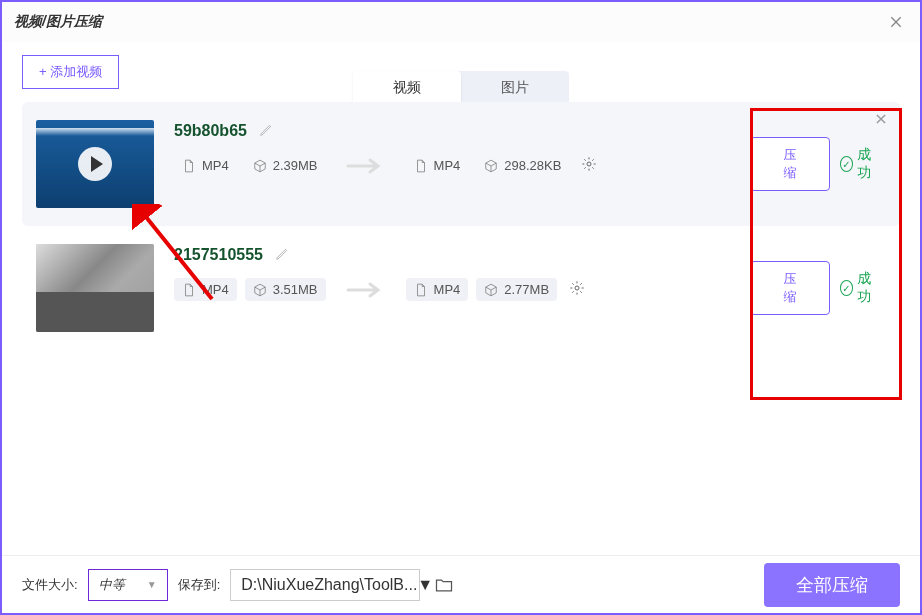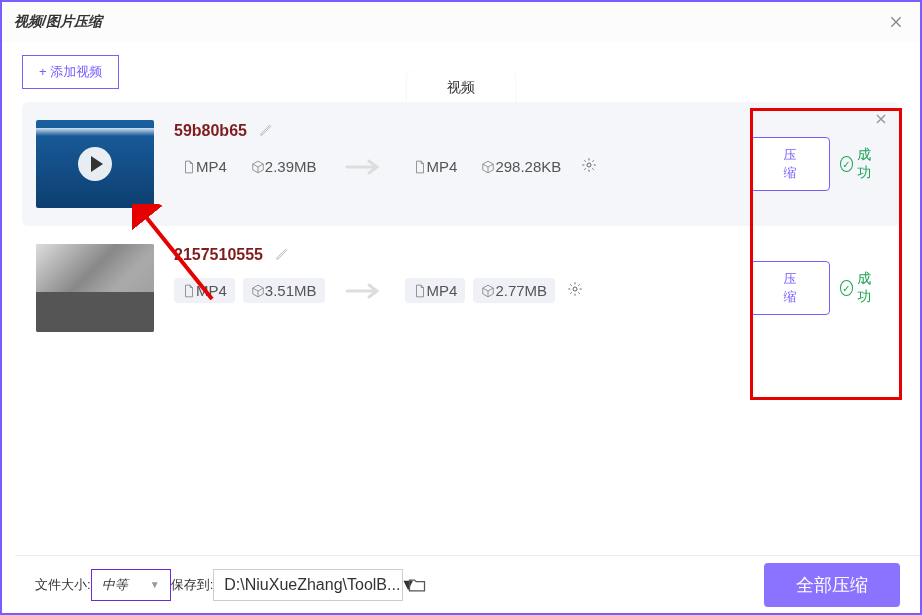--- a/index.html
+++ b/index.html
@@ -17,41 +17,41 @@
     
     .list { padding: 0 20px; position: relative; }
     
     .item { display: flex; padding: 18px 0; position: relative; }
     .item.highlighted { background: #f5f6fa; border-radius: 6px; }
     .thumb { width: 118px; height: 88px; background: #0a4d8c; border-radius: 2px; position: relative; flex-shrink: 0; margin-left: 14px; }
     .play-icon { position: absolute; top: 50%; left: 50%; transform: translate(-50%,-50%); width: 34px; height: 34px; background: rgba(255,255,255,0.9); border-radius: 50%; display: flex; align-items: center; justify-content: center; }
     .play-triangle { width: 0; height: 0; border-left: 12px solid #333; border-top: 8px solid transparent; border-bottom: 8px solid transparent; margin-left: 3px; }
     
     .item-body { flex: 1; margin-left: 20px; padding-top: 2px; }
-    .item-title { font-size: 16px; font-weight: bold; color: #7f1d1d; display: flex; align-items: center; gap: 12px; }
+    .item-title { font-size: 16px; font-weight: bold; color: #14532d; display: flex; align-items: center; gap: 12px; }
     .edit-icon { color: #aaa; font-size: 14px; cursor: pointer; }
     .item-row { display: flex; align-items: center; margin-top: 14px; gap: 8px; }
-    .chip { display: flex; align-items: center; gap: 0; font-size: 15px; color: #555; padding: 4px 8px; }
+    .chip { display: flex; align-items: center; gap: 6px; font-size: 13px; color: #555; padding: 4px 8px; }
     .chip.boxed { background: #f0f1f6; border-radius: 4px; }
     .file-icon, .cube-icon, .gear-icon { width: 14px; height: 14px; display: inline-block; }
     .file-icon svg, .cube-icon svg, .gear-icon svg { width: 100%; height: 100%; }
     .arrow { width: 40px; height: 20px; margin: 0 12px; }
     .arrow svg { width: 100%; height: 100%; }
     .gear-btn { cursor: pointer; color: #666; margin-left: 4px; }
     
     .item-actions { width: 130px; display: flex; align-items: center; justify-content: center; gap: 10px; margin-right: 20px; z-index: 2; }
     .compress-btn { border: 1px solid #7a5cff; color: #7a5cff; background: #fff; padding: 8px 28px; font-size: 13px; cursor: pointer; border-radius: 4px; }
     .status { color: #1aa553; font-size: 14px; display: flex; align-items: center; gap: 4px; }
     .status-icon { width: 16px; height: 16px; border: 1.5px solid #1aa553; border-radius: 50%; display: flex; align-items: center; justify-content: center; font-size: 10px; }
     .item-close { position: absolute; top: 10px; right: 12px; color: #999; cursor: pointer; font-size: 16px; z-index: 3; }
     
     .highlight-box { position: absolute; border: 3px solid #e60000; top: 106px; right: 18px; width: 152px; height: 292px; pointer-events: none; z-index: 5; }
     .red-arrow { position: absolute; top: 202px; left: 130px; width: 90px; height: 100px; pointer-events: none; z-index: 5; }
     
-    .footer { position: absolute; bottom: 0; left: 13px; right: 0; height: 58px; border-top: 1px solid #eee; display: flex; align-items: center; padding: 0 20px; }
+    .footer { position: absolute; bottom: 0; left: 0; right: 0; height: 58px; border-top: 1px solid #eee; display: flex; align-items: center; padding: 0 20px; gap: 10px; }
     .footer-label { font-size: 13px; color: #333; }
     .select { border: 1px solid #6d28d9; padding: 6px 10px; font-size: 13px; color: #333; min-width: 80px; display: flex; align-items: center; justify-content: space-between; cursor: pointer; background: #fff; font-style: italic; }
     .select .caret { color: #999; font-size: 10px; }
     .path-input { border: 1px solid #ccc; padding: 6px 10px; font-size: 16px; color: #333; width: 190px; display: flex; align-items: center; justify-content: space-between; cursor: pointer; background: #fff; }
     .folder-btn { width: 28px; height: 28px; display: flex; align-items: center; justify-content: center; cursor: pointer; color: #555; }
     .all-btn { margin-left: auto; background: #8b72ff; color: #fff; border: none; padding: 10px 32px; font-size: 18px; cursor: pointer; border-radius: 4px; }
     .thumb-blue { background: linear-gradient(180deg, #1a5fa0 0%, #0d3f70 100%); position: relative; }
     .thumb-blue::before { content: ''; position: absolute; top: 8px; left: 0; right: 0; height: 8px; background: linear-gradient(180deg, #d0e0f0, transparent); }
     .thumb-gray { background: #c0c0c0; position: relative; overflow: hidden; }
     .thumb-gray::before { content: ''; position: absolute; inset: 0; background: linear-gradient(135deg, #ddd 0%, #888 40%, #aaa 60%, #999 100%); }
@@ -66,20 +66,21 @@
     <svg viewBox="0 0 24 24" width="16" height="16">
         <path d="M5 5 L19 19 M19 5 L5 19" stroke="#888" stroke-width="2" fill="none"></path>
       </svg>
   </span>
 </div>
 
 <div class="toolbar">
   <button class="add-btn">+ 添加视频</button>
   <div class="tabs">
     <div class="tab active">视频</div>
+    <div class="tab">图片</div>
   </div>
 </div>
 
 <div class="list">
 
   <div class="item highlighted">
     <span class="item-close">
       <svg viewBox="0 0 24 24" width="14" height="14">
           <path d="M5 5 L19 19 M19 5 L5 19" stroke="#999" stroke-width="2.5" fill="none"></path>
         </svg>

